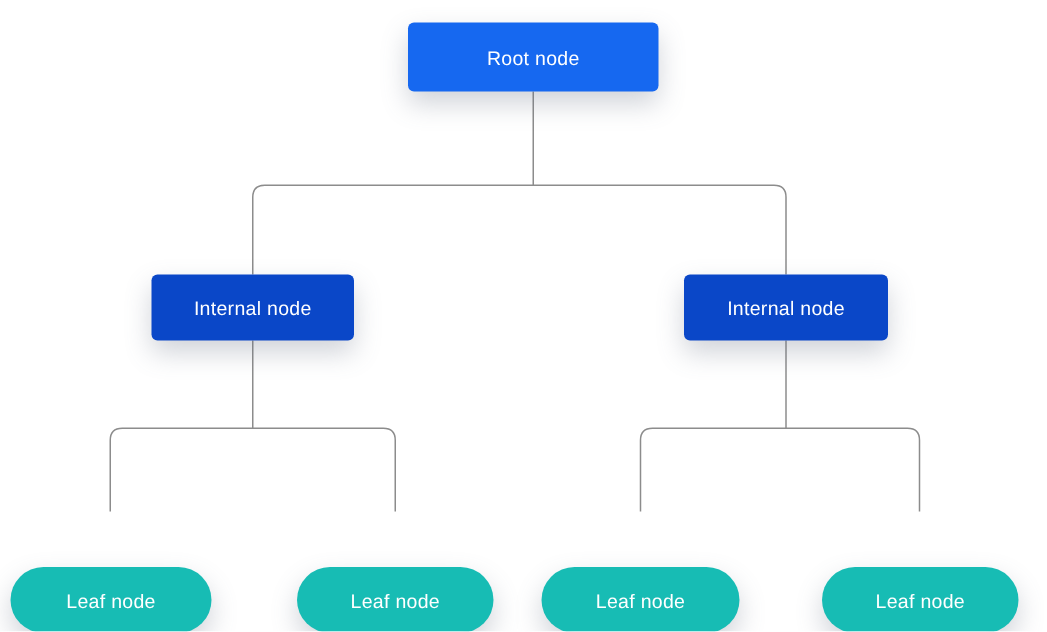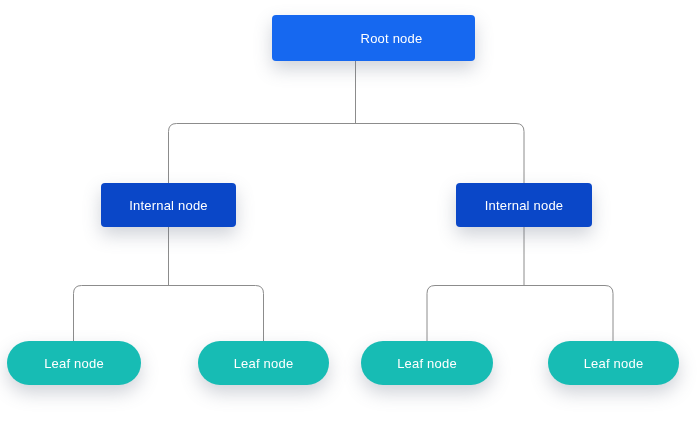--- a/index.html
+++ b/index.html
@@ -31,23 +31,23 @@
     position: absolute;
     display: flex;
     align-items: center;
     justify-content: center;
     color: var(--label-text, #ffffff);
     font-size: 13px;
     letter-spacing: 0.2px;
     box-shadow: 0 8px 18px rgba(100, 108, 130, 0.30);
   }
   .node.rect { border-radius: 4px; }
-  .node.pill { border-radius: 22px; }
+  .node.pill { border-radius: 22px; margin-top: 37px; }
 
-  .root           { left: 272px; top: 15px;  width: 167px; height: 46px; background: var(--root-fill, #1668F0); padding-left: 36px; }
+  .root           { left: 272px; top: 15px;  width: 167px; height: 46px; background: var(--root-fill, #1668F0); }
   .internal-left  { left: 101px; top: 183px; width: 135px; height: 44px; background: var(--internal-fill, #0A47C8); }
   .internal-right { left: 456px; top: 183px; width: 136px; height: 44px; background: var(--internal-fill, #0A47C8); }
   .leaf-1         { left: 7px;   top: 341px; width: 134px; height: 44px; background: var(--leaf-fill, #17BCB4); }
   .leaf-2         { left: 198px; top: 341px; width: 131px; height: 44px; background: var(--leaf-fill, #17BCB4); }
   .leaf-3         { left: 361px; top: 341px; width: 132px; height: 44px; background: var(--leaf-fill, #17BCB4); }
   .leaf-4         { left: 548px; top: 341px; width: 131px; height: 44px; background: var(--leaf-fill, #17BCB4); }
 </style>
 </head>
 <body>
 

